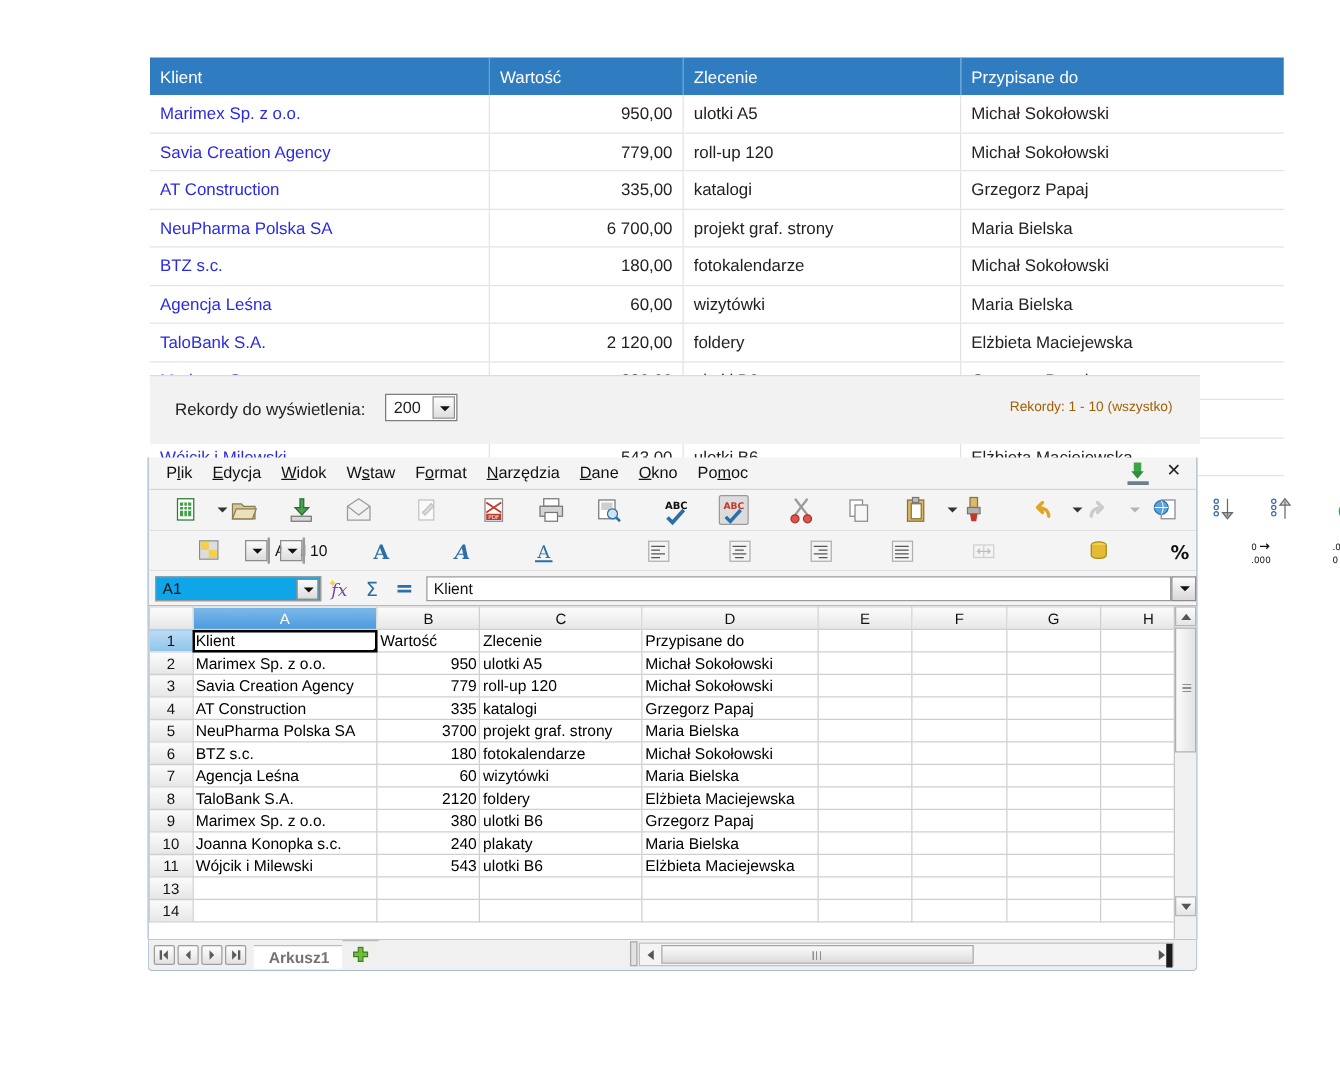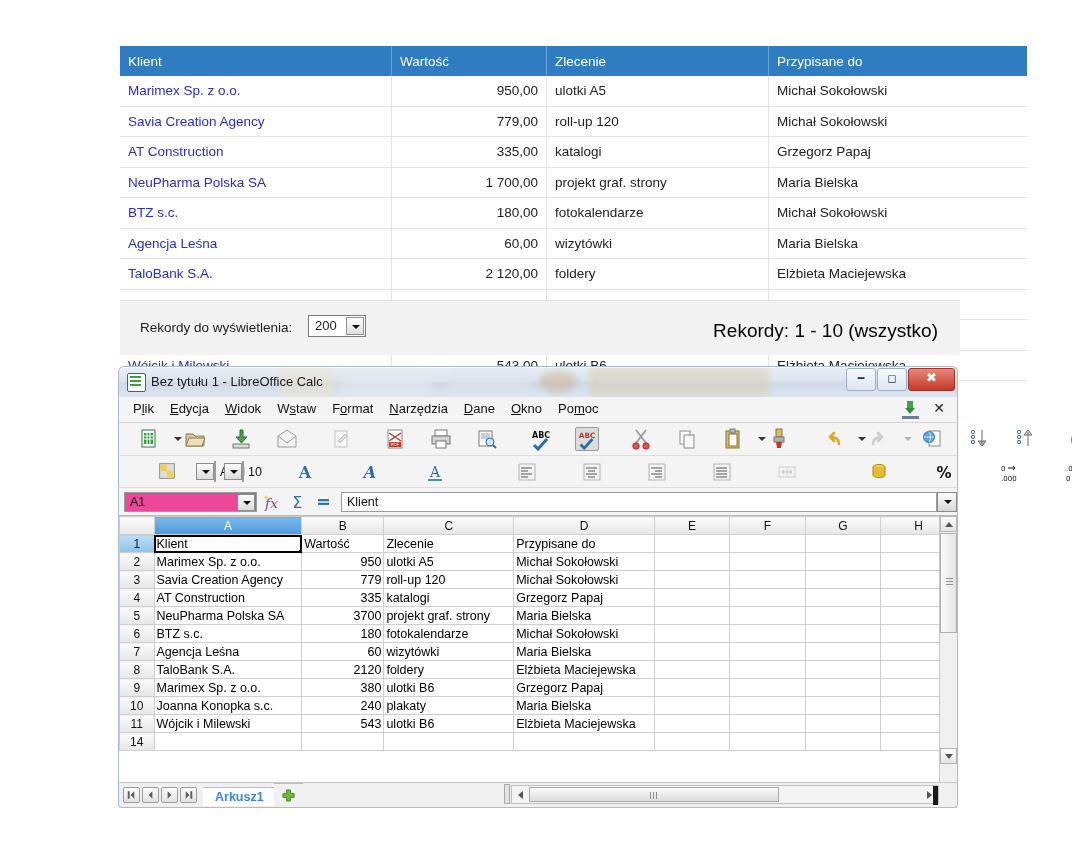--- a/index.html
+++ b/index.html
@@ -41,21 +41,21 @@
   }
   .pgselect .val{position:absolute;left:6px;top:2px;font-size:13px;color:#222;}
   .pgselect .arrowbtn{
     position:absolute;right:1px;top:1px;width:18px;height:18px;
     background:linear-gradient(#fdfdfd,#dedede);border:1px solid #909090;box-sizing:border-box;
   }
   .pgselect .arrowbtn:after{
     content:"";position:absolute;left:5px;top:7px;
     border-left:4px solid transparent;border-right:4px solid transparent;border-top:4px solid #111;
   }
-  .footerbar .right{position:absolute;right:22px;top:19px;font-size:19px;color:#000000;}
+  .footerbar .right{position:absolute;right:22px;top:19px;font-size:11px;color:#a16207;}
 
   
   .locwin{position:absolute;left:118px;top:366px;width:840px;height:434px;}
   .titlebar{
     position:relative;height:30px;
     background:linear-gradient(180deg,#e9eef4 0%,#dbe4ee 45%,#cfdae7 55%,#dde6f0 100%);
     border:1px solid #a9bcd0;border-bottom:none;
     border-top-left-radius:6px;border-top-right-radius:6px;
     box-shadow:inset 0 1px 0 #ffffff;
     overflow:hidden;
@@ -130,21 +130,21 @@
   .fontbox .v,.sizebox .v{position:absolute;left:5px;top:3px;font-size:12.5px;color:#111;}
   .cbbtn{position:absolute;right:1px;top:1px;width:18px;height:17px;
     background:linear-gradient(#fcfcfc,#dcdcdc);border:1px solid #8c8c8c;box-sizing:border-box;}
   .cbbtn:after{content:"";position:absolute;left:5px;top:6px;
     border-left:4px solid transparent;border-right:4px solid transparent;border-top:4px solid #111;}
 
   .fbar{
     position:relative;height:27px;background:#f4f4f4;display:flex;align-items:center;
     border-left:1px solid #a9bcd0;border-right:1px solid #a9bcd0;border-bottom:1px solid #b9b9b9;padding-left:5px;
   }
-  .namebox{width:133px;height:20px;border:1px solid #9b9b9b;background:#ec4899;position:relative;box-sizing:border-box;padding-left:14px;}
+  .namebox{width:133px;height:20px;border:1px solid #9b9b9b;background:#0ea5e9;position:relative;box-sizing:border-box;padding-left:14px;}
   .namebox .v{position:absolute;left:5px;top:2px;font-size:12.5px;color:#111;}
   .fbicon{width:23px;height:22px;margin-left:3px;position:relative;}
   .inputline{
     flex:1;height:20px;margin-left:6px;margin-right:0;border:1px solid #9b9b9b;background:#fff;
     position:relative;box-sizing:border-box;
   }
   .inputline .v{position:absolute;left:5px;top:2px;font-size:12.5px;color:#111;}
   .ildrop{width:20px;height:20px;margin-left:0px;background:linear-gradient(#fcfcfc,#d8d8d8);
     border:1px solid #8c8c8c;box-sizing:border-box;position:relative;}
   .ildrop:after{content:"";position:absolute;left:6px;top:7px;
@@ -188,21 +188,21 @@
   .statusrow{
     position:relative;height:24px;background:#f0f0f0;display:flex;align-items:center;
     border:1px solid #a9bcd0;border-top:1px solid #c6c6c6;
     border-bottom-left-radius:4px;border-bottom-right-radius:4px;
   }
   .navbtns{display:flex;margin-left:4px;}
   .navb{width:17px;height:16px;margin-right:2px;background:linear-gradient(#fdfdfd,#e2e2e2);
     border:1px solid #9d9d9d;border-radius:2px;box-sizing:border-box;position:relative;}
   .tabs{display:flex;align-items:flex-end;height:22px;margin-left:4px;}
   .tab{
-    font-size:12.5px;font-weight:bold;color:#3b82f6;padding:2px 10px 2px 12px;background:#fff;
+    font-size:12.5px;font-weight:bold;color:#737373;padding:2px 10px 2px 12px;background:#fff;
     border-top:1px solid #bdbdbd;position:relative;
   }
   .tabplus{padding:2px 8px;background:#f0f0f0;border-top:1px solid #bdbdbd;position:relative;}
   .plusic{width:13px;height:13px;position:relative;display:inline-block;vertical-align:-2px;}
   .hscroll{position:absolute;left:392px;right:18px;top:2px;height:19px;background:#f4f4f4;border:1px solid #c0c0c0;box-sizing:border-box;}
   .hsleft{position:absolute;left:1px;top:1px;width:15px;height:15px;}
   .hsleft:after{content:"";position:absolute;left:5px;top:4px;border-top:4px solid transparent;border-bottom:4px solid transparent;border-right:5px solid #555;}
   .hsright{position:absolute;right:1px;top:1px;width:15px;height:15px;}
   .hsright:after{content:"";position:absolute;left:5px;top:4px;border-top:4px solid transparent;border-bottom:4px solid transparent;border-left:5px solid #555;}
   .hsthumb{position:absolute;left:17px;top:1px;width:250px;height:15px;
@@ -241,21 +241,21 @@
             <td class="colw4">Michał Sokołowski</td>
           </tr>
           <tr>
             <td class="client colw1"><a href="#">AT Construction</a></td>
             <td class="num colw2">335,00</td>
             <td class="colw3">katalogi</td>
             <td class="colw4">Grzegorz Papaj</td>
           </tr>
           <tr>
             <td class="client colw1"><a href="#">NeuPharma Polska SA</a></td>
-            <td class="num colw2">1 700,00</td>
+            <td class="num colw2">6 700,00</td>
             <td class="colw3">projekt graf. strony</td>
             <td class="colw4">Maria Bielska</td>
           </tr>
           <tr>
             <td class="client colw1"><a href="#">BTZ s.c.</a></td>
             <td class="num colw2">180,00</td>
             <td class="colw3">fotokalendarze</td>
             <td class="colw4">Michał Sokołowski</td>
           </tr>
           <tr>
@@ -296,40 +296,20 @@
     <div class="lbl">Rekordy do wyświetlenia:</div>
     <div class="pgselect">
       <span class="val">200</span>
       <span class="arrowbtn"></span>
     </div>
     <div class="right">Rekordy: 1 - 10 (wszystko)</div>
   </div>
 
   <div class="locwin">
 
-    <div class="titlebar">
-      <span class="glass g1"></span>
-      <span class="glass g2"></span>
-      <span class="glass g3"></span>
-      <span class="glass g4"></span>
-      <span class="glass g5"></span>
-      <span class="ico"></span>
-      <span class="ttl">Bez tytułu 1 - LibreOffice Calc</span>
-      <div class="wbtns">
-        <div class="wbtn">
-            <span class="gl">━</span>
-          </div>
-        <div class="wbtn">
-            <span class="gl">◻</span>
-          </div>
-        <div class="wbtn close">
-            <span class="gl">✖</span>
-          </div>
-      </div>
-    </div>
 
     <div class="menubar">
       <div class="items" id="menu-items">
           <span class="mi">P<u>l</u>ik</span>
           <span class="mi"><u>E</u>dycja</span>
           <span class="mi"><u>W</u>idok</span>
           <span class="mi">W<u>s</u>taw</span>
           <span class="mi">F<u>o</u>rmat</span>
           <span class="mi"><u>N</u>arzędzia</span>
           <span class="mi"><u>D</u>ane</span>
@@ -915,20 +895,31 @@
               <td class="c wF"></td>
               <td class="c wG"></td>
               <td class="c wH"></td>
             </tr>
             <tr>
               <th class="rowh">11</th>
               <td class="c wA">Wójcik i Milewski</td>
               <td class="c wB right">543</td>
               <td class="c wC">ulotki B6</td>
               <td class="c wD">Elżbieta Maciejewska</td>
+              <td class="c wE"></td>
+              <td class="c wF"></td>
+              <td class="c wG"></td>
+              <td class="c wH"></td>
+            </tr>
+            <tr>
+              <th class="rowh">13</th>
+              <td class="c wA"></td>
+              <td class="c wB right"></td>
+              <td class="c wC"></td>
+              <td class="c wD"></td>
               <td class="c wE"></td>
               <td class="c wF"></td>
               <td class="c wG"></td>
               <td class="c wH"></td>
             </tr>
             <tr>
               <th class="rowh">14</th>
               <td class="c wA"></td>
               <td class="c wB right"></td>
               <td class="c wC"></td>

